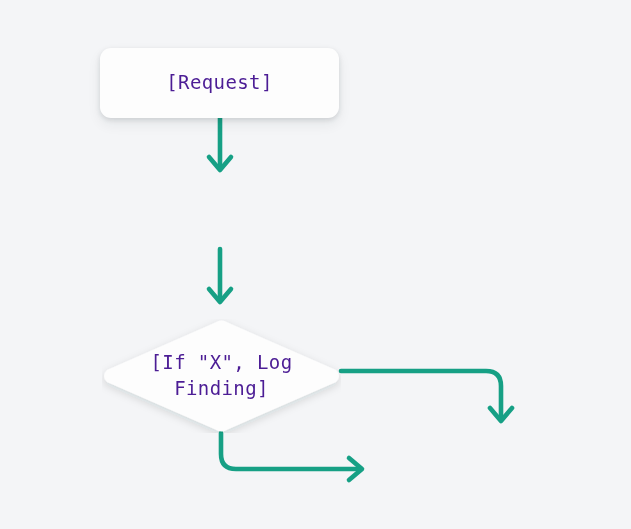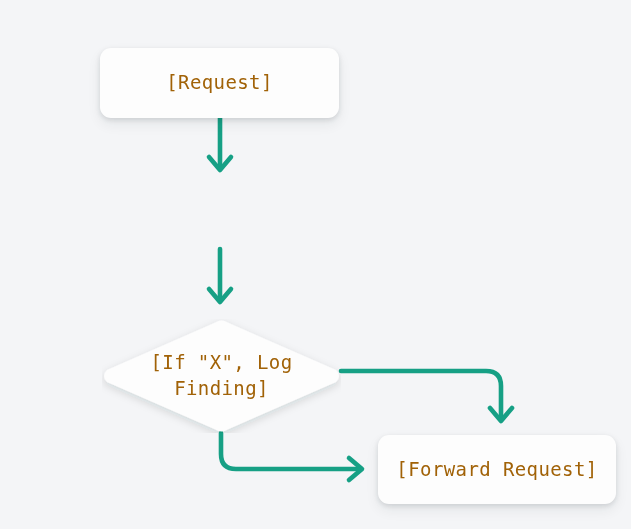--- a/index.html
+++ b/index.html
@@ -24,21 +24,21 @@
     top: 0;
     width: 631px;
     height: 529px;
   }
   .node {
     position: absolute;
     display: flex;
     align-items: center;
     justify-content: center;
     text-align: center;
-    color: #a16207;
+    color: #4c1d95;
     font-family: "DejaVu Sans Mono", "Liberation Mono", monospace;
     font-size: 19px;
     letter-spacing: 0.4px;
     line-height: 1.35;
     white-space: pre-line;
   }
   .node-box {
     background: #fdfdfd;
     border-radius: 11px;
     box-shadow: 0 2px 5px rgba(26,36,48,0.13), 0 6px 14px rgba(26,36,48,0.07);
@@ -98,17 +98,14 @@
           <feDropShadow dx="0" dy="3" stdDeviation="4" flood-color="#1a2430" flood-opacity="0.15"></feDropShadow>
         </filter>
       </defs>
       <path filter="url(#dshadow)" fill="#fdfdfd" d="M 113.5 3.5 Q 119.5 -0.5 125.5 3.5 L 234 51 Q 240 57 234 63 L 125.5 110.5
                Q 119.5 114.5 113.5 110.5 L 5 63 Q -1 57 5 51 Z"></path>
     </svg>
     <span class="node-label">[If "X", Log
 Finding]</span>
   </div>
 
-  <div class="node node-box" style="left:378px; top:435px; width:238px; height:69px;">
-    <span class="node-label">[Forward Request]</span>
-  </div>
 
 </div>
 
 </body></html>

